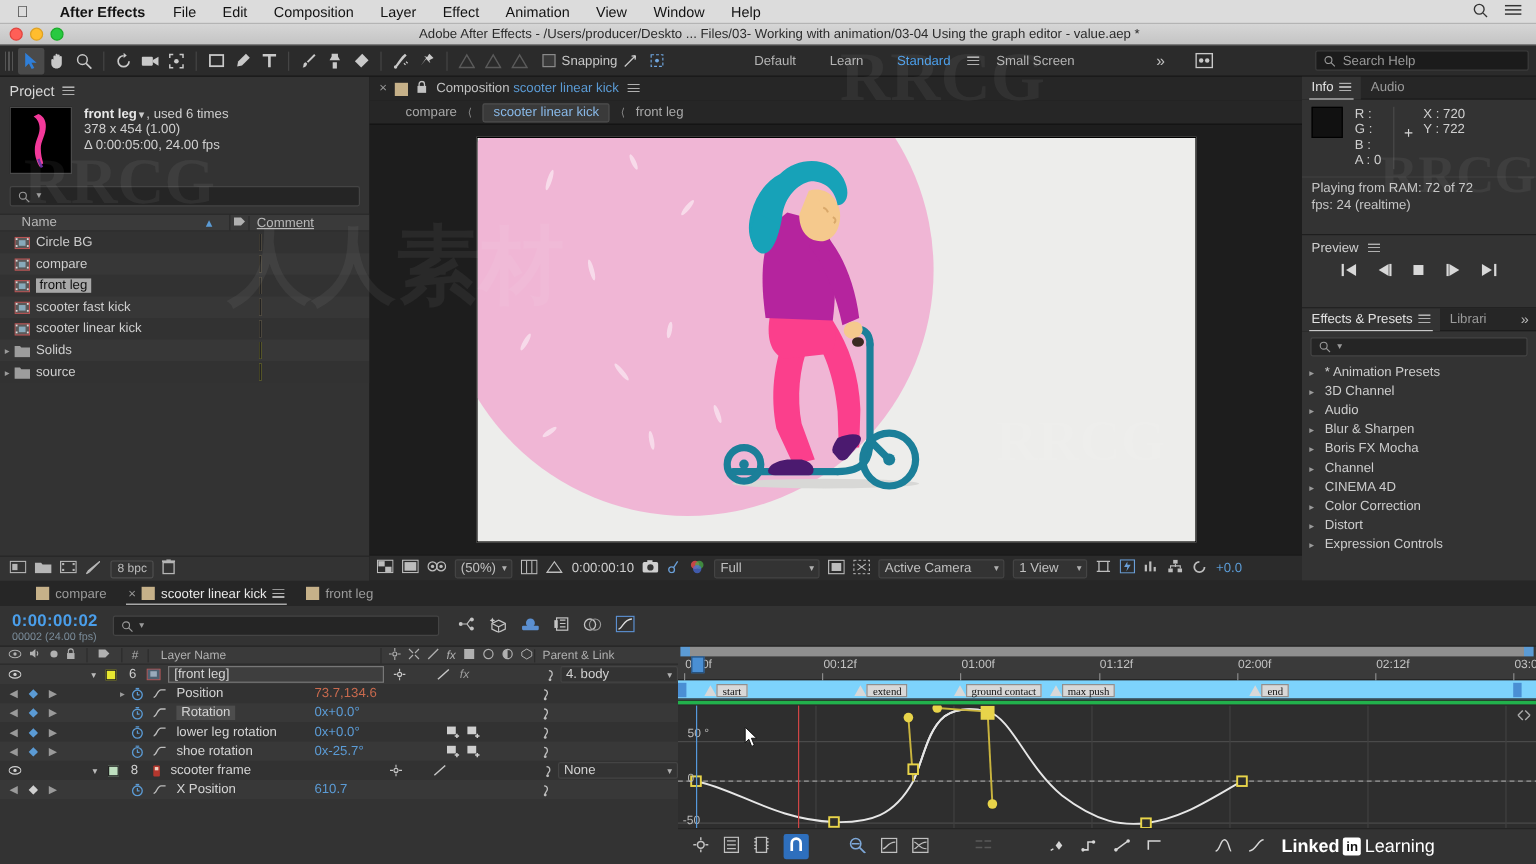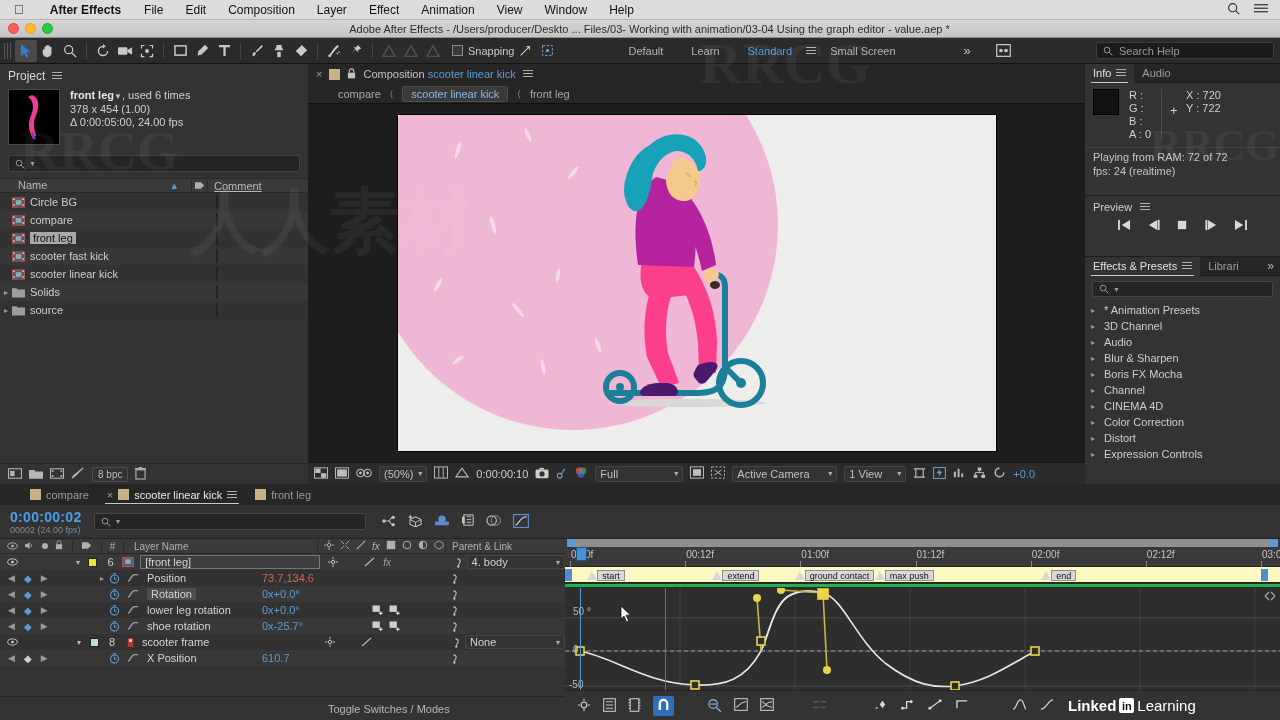--- a/index.html
+++ b/index.html
@@ -184,21 +184,21 @@
 
   .leftpane { position:absolute; top:55px; left:0; width:565px; bottom:0; background:#333; overflow:hidden;}
   .rightpane { position:absolute; top:55px; left:565px; right:0; bottom:0; background:#2a2a2a; }
 
   .tl-foot { position:absolute; bottom:0; left:0; width:565px; height:24px; background:#333;
     border-top:1px solid #242424; display:flex; align-items:center; gap:10px; padding:0 8px; font-size:11px; color:#b6b6b6;}
 
   .ruler { height:28px; background:#3a3a3a; position:relative; border-bottom:1px solid #222; }
   .rmark { position:absolute; top:10px; font-size:10px; color:#c3c3c3; }
   .rtick { position:absolute; top:22px; width:1px; height:6px; background:#8a8a8a; }
-  .markerband { position:absolute; top:28px; left:0; right:0; height:16px; background:#fef9c3; border-bottom:1px solid #222;}
+  .markerband { position:absolute; top:28px; left:0; right:0; height:16px; background:#7dd3fc; border-bottom:1px solid #222;font-family:Liberation Serif, serif;}
   .marker { position:absolute; top:2px; height:12px; display:flex; align-items:center; }
   .mtri { width:0;height:0;border-left:5px solid transparent;border-right:5px solid transparent;border-bottom:9px solid #d8d8d8;}
   .mlabel { background:#d8d8d8; color:#111; font-size:9px; padding:0 4px; height:11px; line-height:11px; border:1px solid #8f8f8f;}
   .greenbar { position:absolute; top:45px; left:0; right:0; height:3px; background:#22b14c; }
   .graph { position:absolute; top:49px; left:0; right:0; bottom:30px; background:#2e2e2e; }
   .ylab { position:absolute; font-size:10px; color:#b9b9b9; }
   .playhead { position:absolute; top:0; bottom:0; width:1px; background:#5599dd; }
   .timemark { position:absolute; top:0; bottom:0; width:1px; background:#d04545; }
   .graphfoot { position:absolute; bottom:0; left:0; right:0; height:30px; background:#333;
     border-top:1px solid #242424; display:flex; align-items:center; gap:12px; padding-left:12px; }
@@ -1224,23 +1224,20 @@
             <span style="width:110px" class="val">610.7</span>
             <span style="width:60px;display:flex;gap:5px;align-items:center"></span>
             <span style="width:40px;display:flex;justify-content:center">
               <svg width="11" height="11" viewBox="0 0 12 12">
                 <path d="M7 2a3 3 0 013 3c0 2-2 2.6-2 4.4" fill="none" stroke="#bdbdbd" stroke-width="1.2"></path>
                 <circle cx="8" cy="10.4" r="1.3" fill="#bdbdbd"></circle>
               </svg>
             </span>
           </div>
         </div>
-      <div class="tl-foot">
-        <span style="padding-left:320px">Toggle Switches / Modes</span>
-      </div>
     </div>
 
     <div class="rightpane">
       <div class="ruler" id="ruler">
           <div class="rmark" style="left: 6px;">0:00f</div>
           <div class="rtick" style="left: 5px;"></div>
           <div class="rmark" style="left: 121.167px;">00:12f</div>
           <div class="rtick" style="left: 120.167px;"></div>
           <div class="rmark" style="left: 236.333px;">01:00f</div>
           <div class="rtick" style="left: 235.333px;"></div>

